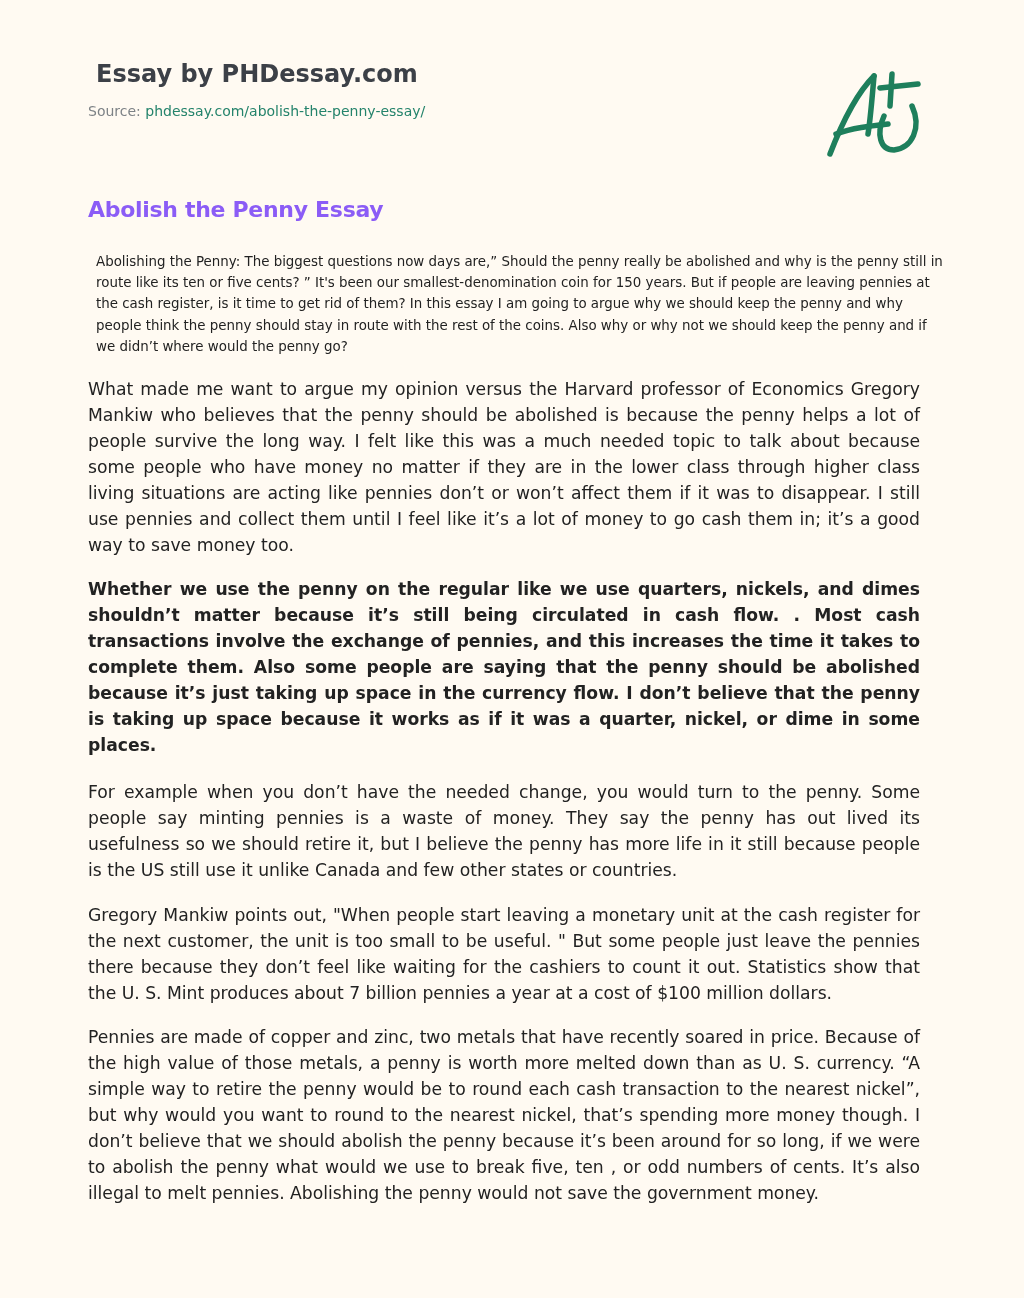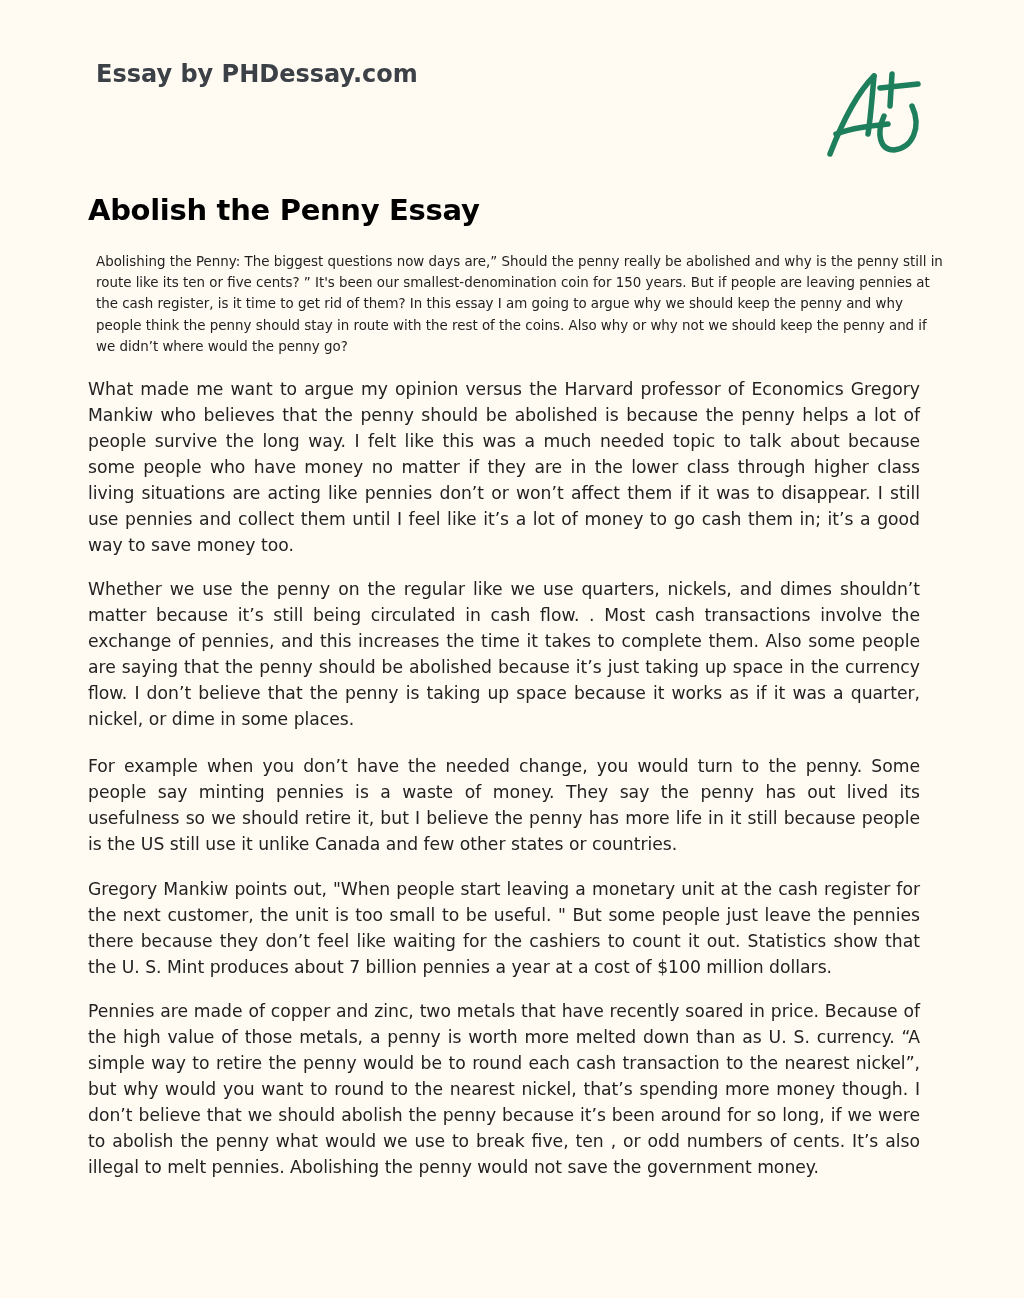--- a/index.html
+++ b/index.html
@@ -47,23 +47,23 @@
       left: 822px;
       top: 66px;
       width: 110px;
       height: 96px;
     }
     .page-title {
       position: absolute;
       left: 88px;
       top: 190px;
       margin: 0;
-      font-size: 29px;
+      font-size: 22px;
       font-weight: bold;
-      color: #000000;
+      color: #8b5cf6;
       line-height: 40px;
       letter-spacing: -0.3px;
     }
     .intro {
       position: absolute;
       left: 96px;
       top: 251px;
       width: 850px;
       margin: 0;
       font-size: 13.4px;
@@ -76,29 +76,33 @@
       top: 376px;
       width: 848px;
     }
     .body-text p {
       margin: 0 16px 18px 0;
       font-size: 17.2px;
       line-height: 26px;
       text-align: justify;
       color: #222222;
     }
-    .body-text p.p2 { margin-bottom: 21px; }
+    .body-text p.p2 { margin-bottom: 21px; font-weight: bold; }
     .body-text p.p3 { margin-bottom: 19px; }
     .body-text p.p4 { margin-bottom: 18px; }
   </style>
 </head>
 <body>
 
 <div class="header">
   <h2 class="site-title">Essay by PHDessay.com</h2>
+  <div class="source-line">
+    <span>Source:</span>
+    <a class="source-link">phdessay.com/abolish-the-penny-essay/</a>
+  </div>
 </div>
 
 <div class="logo">
   <svg width="110" height="96" viewBox="0 0 110 96" fill="none" stroke="#1e7f5c" stroke-width="5.5" stroke-linecap="round" stroke-linejoin="round">
 
     <path d="M8 88 C 18 62, 32 30, 52 10"></path>
 
     <path d="M52 10 C 50 34, 48 56, 46 68"></path>
 
     <path d="M14 68 C 30 62, 48 60, 66 58"></path>

